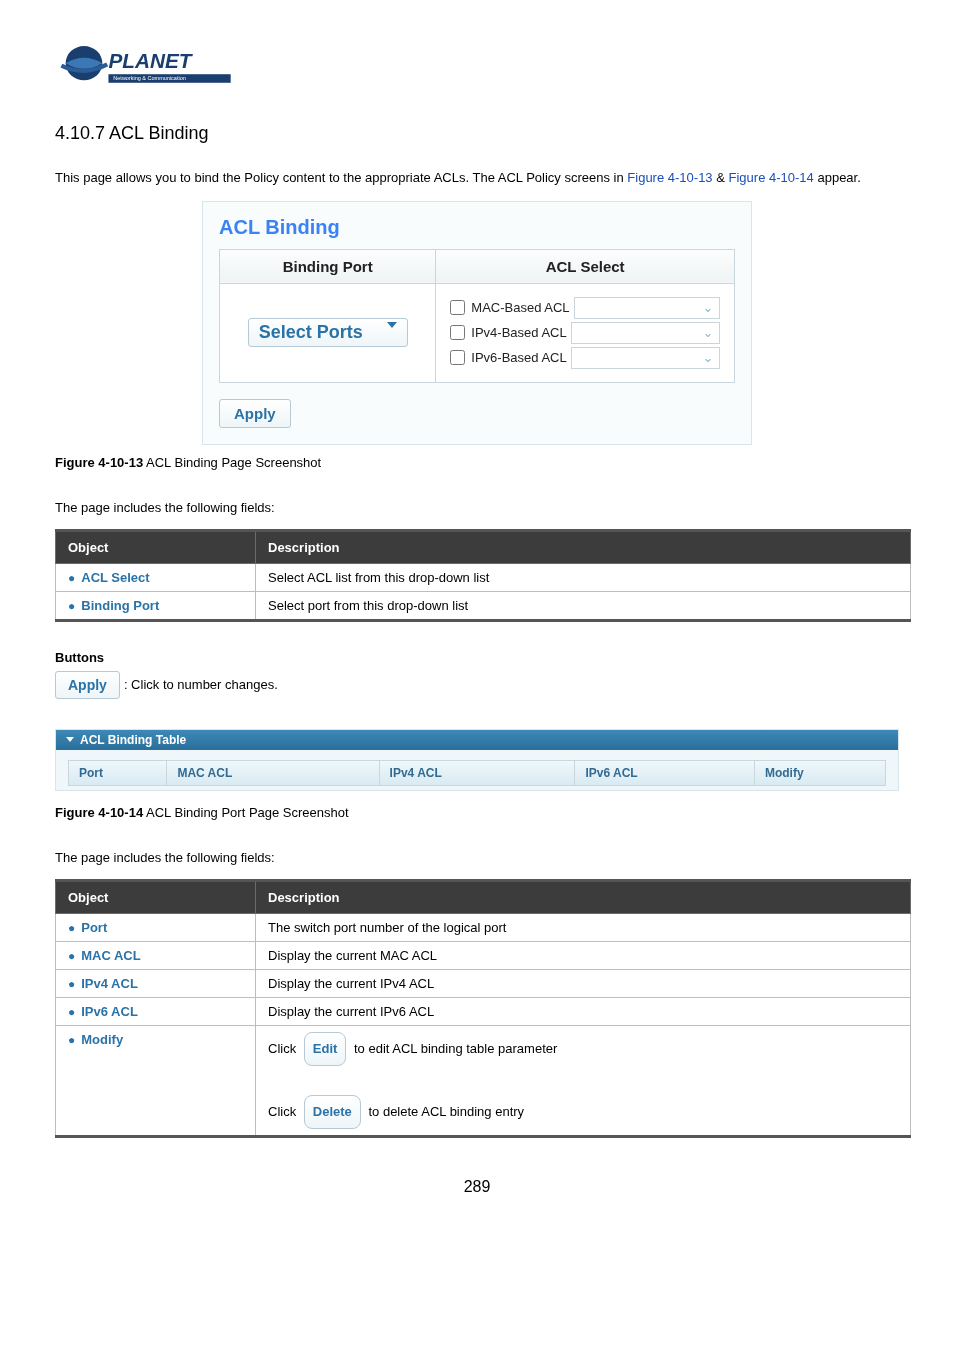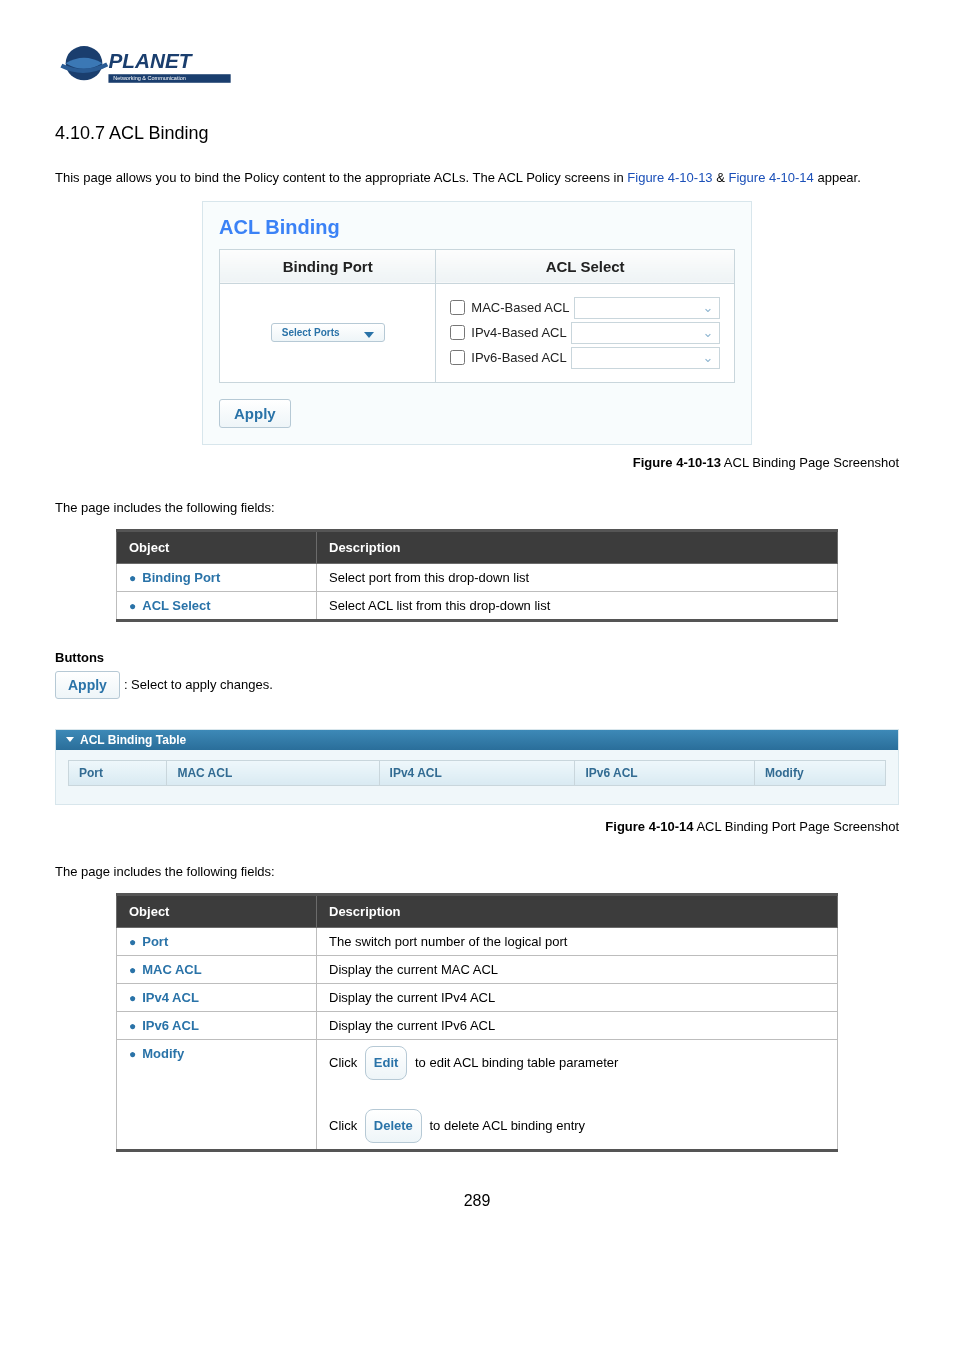--- a/index.html
+++ b/index.html
@@ -50,26 +50,26 @@
     color: #222;
     text-align: center;
   }
   .panel-table td {
     border: 1px solid #c9d6dc;
     padding: 10px 14px;
     vertical-align: middle;
   }
   .select-ports-btn {
     display: inline-flex;
-    align-items: flex-end;
+    align-items: flex-start;
     border: 1px solid #b6c9d5;
     background: linear-gradient(#fff,#eef5f8);
     color: #2a73a8;
     font-weight: bold;
-    font-size: 10px;
+    font-size: 18px;
     padding: 3px 10px;
     border-radius: 3px;
     cursor: pointer;
   }
   .caret-down {
     margin-left: 24px;
     width: 0; height: 0;
     border-left: 5px solid transparent;
     border-right: 5px solid transparent;
     border-top: 6px solid #2a73a8;
@@ -100,28 +100,28 @@
     border: 1px solid #b6c9d5;
     background: linear-gradient(#fff,#eef5f8);
     color: #2a73a8;
     font-weight: bold;
     font-size: 15px;
     padding: 5px 14px;
     border-radius: 3px;
     cursor: pointer;
   }
   .figure-caption {
-    text-align: right;
+    text-align: left;
     font-size: 13px;
     margin: 10px 0 30px 0;
   }
   .figure-caption .bold { font-weight: bold; }
   .fields-intro { margin: 10px 0 14px 0; }
   .desc-table {
-    width: 722px;
+    width: 856px;
     margin: 0 auto 28px auto;
     border-collapse: collapse;
   }
   .desc-table th {
     background: #3c3c3c;
     color: #fff;
     text-align: left;
     padding: 8px 12px;
     font-size: 13px;
     border: 1px solid #6b6b6b;
@@ -145,21 +145,21 @@
     color: #2a73a8;
     font-weight: bold;
     padding: 5px 12px;
     border-radius: 3px;
     font-size:14px;
   }
   .binding-table-panel {
     width: 100%;
     background: #f0f7fa;
     border: 1px solid #d8e6ec;
-    padding: 0 0 18px 0;
+    padding: 0 0 4px 0;
     margin-bottom: 14px;
   }
   .bt-header {
     background: linear-gradient(#3d89b7,#2a6e9a);
     color: #fff;
     font-size: 12px;
     font-weight: bold;
     padding: 3px 10px;
     display:flex;
     align-items:center;
@@ -275,34 +275,34 @@
 
 <p class="fields-intro">The page includes the following fields:</p>
 
 <table class="desc-table first-tbl">
   <tbody>
       <tr>
     <th>Object</th>
     <th>Description</th>
   </tr>
   <tr>
+    <td class="obj-cell"><span class="obj-bullet">●</span><span class="obj-name">ACL Select</span></td>
+    <td>Select ACL list from this drop-down list</td>
+  </tr>
+  <tr>
     <td class="obj-cell"><span class="obj-bullet">●</span><span class="obj-name">Binding Port</span></td>
     <td>Select port from this drop-down list</td>
-  </tr>
-  <tr>
-    <td class="obj-cell"><span class="obj-bullet">●</span><span class="obj-name">ACL Select</span></td>
-    <td>Select ACL list from this drop-down list</td>
   </tr>
 </tbody>
   </table>
 
 <p class="buttons-heading">Buttons</p>
 <div class="btn-inline-wrap">
   <span class="btn-img">Apply</span>
-  <span>: Select to apply changes.</span>
+  <span>: Click to number changes.</span>
 </div>
 
 <div class="binding-table-panel">
   <div class="bt-header">
     <span class="bt-caret"></span>
     <span>ACL Binding Table</span>
   </div>
   <div class="bt-inner">
     <table>
       <tbody>

